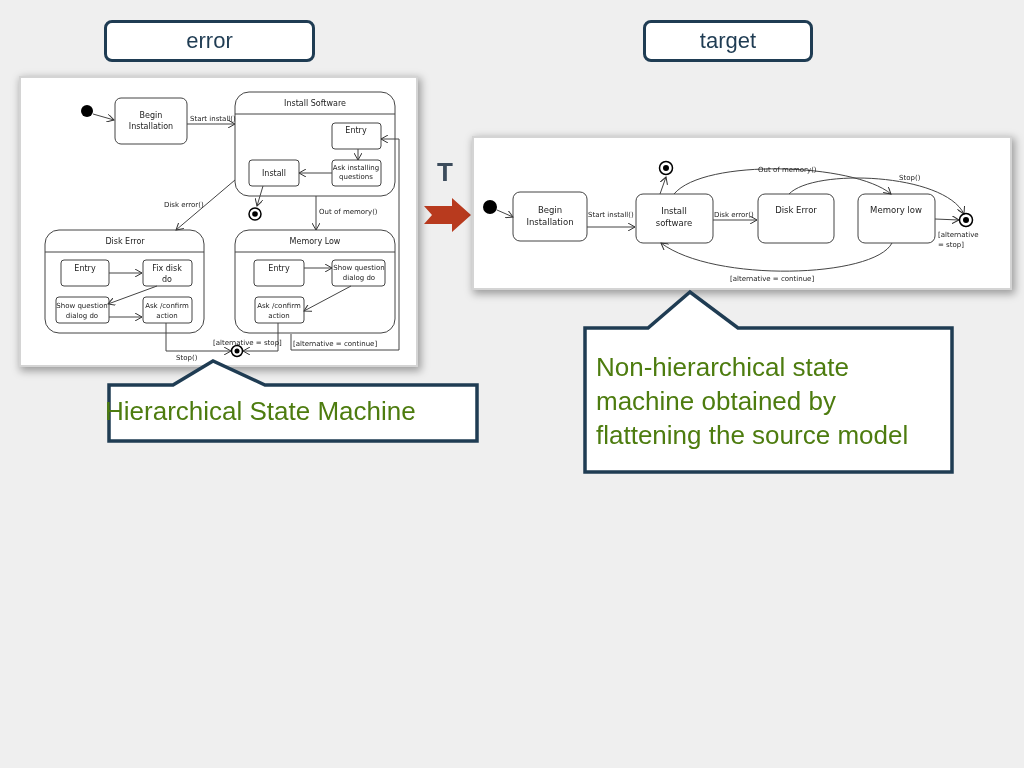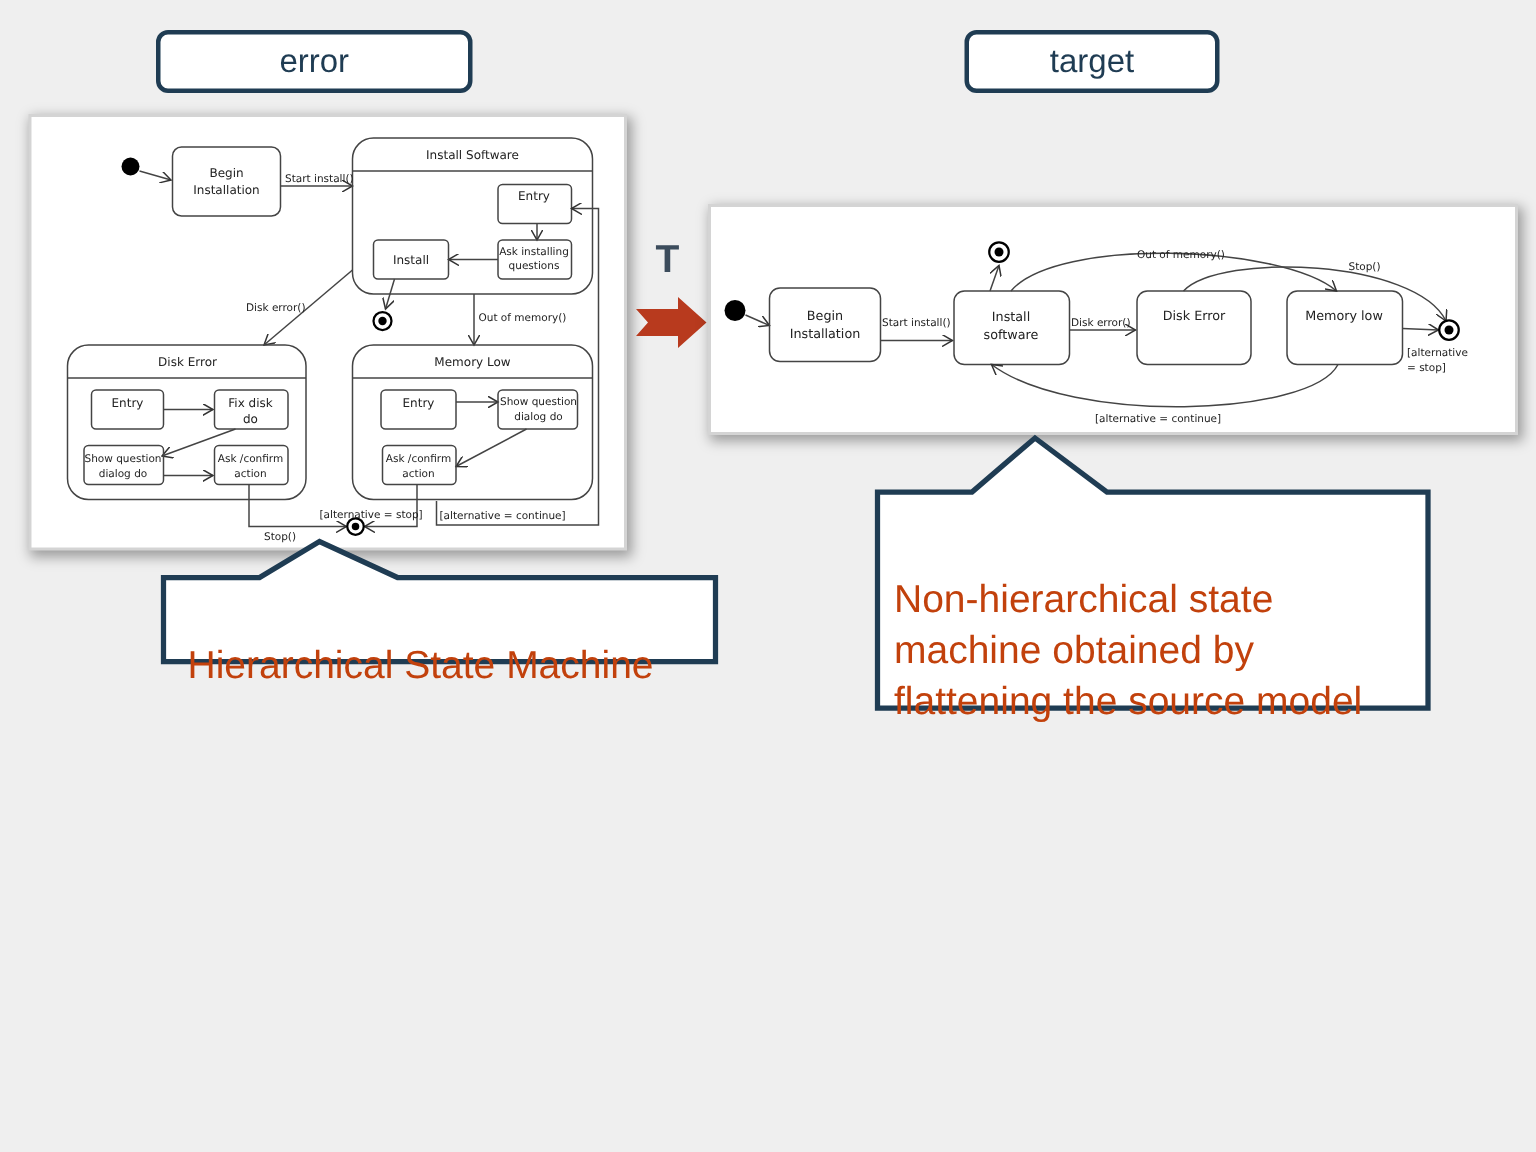--- a/index.html
+++ b/index.html
@@ -26,23 +26,23 @@
   svg text { font-family: "DejaVu Sans", sans-serif; fill: #222; }
 
   #t-label {
     position: absolute; left: 437px; top: 157px; font-size: 26px; font-weight: bold;
     color: #3c4c5c;
   }
   #transform-arrow { position: absolute; left: 424px; top: 197px; }
 
   .callout { position: absolute; }
   .callout-text {
-    position: absolute; color: #c2410c; font-family: "Liberation Sans", sans-serif; margin-top: 32px;
-  }
-  #callout-hsm-text { left: 125px; top: 396px; font-size: 26px; white-space: nowrap; }
+    position: absolute; color: #4d7c0f; font-family: "Liberation Sans", sans-serif;
+  }
+  #callout-hsm-text { left: 105px; top: 396px; font-size: 26px; white-space: nowrap; }
   #callout-flat-text { left: 596px; top: 350px; font-size: 26px; line-height: 34px; width: 350px; }
 </style>
 </head>
 <body>
 
 <div id="source-label" class="label-box">
   <span>error</span>
 </div>
 <div id="target-label" class="label-box">
   <span>target</span>

